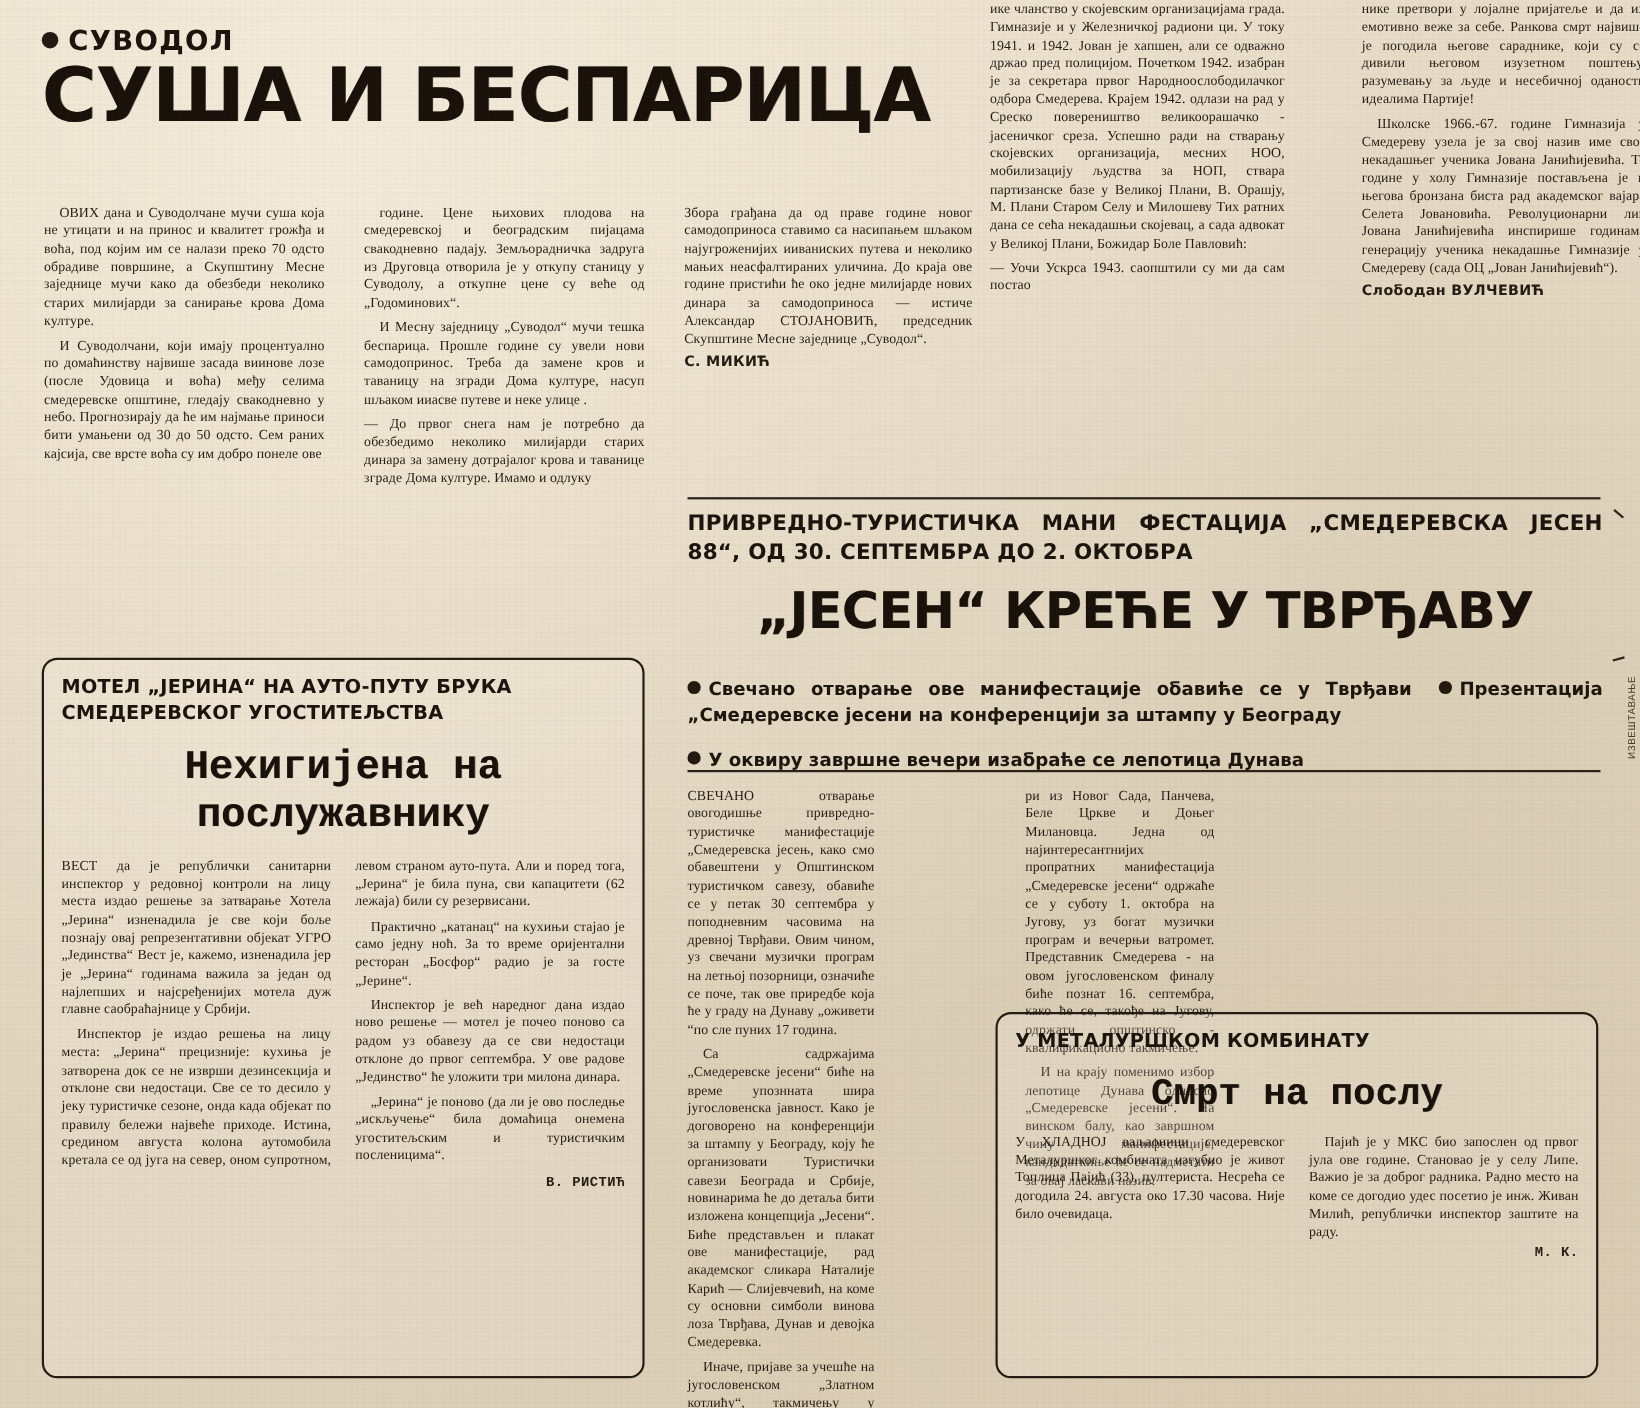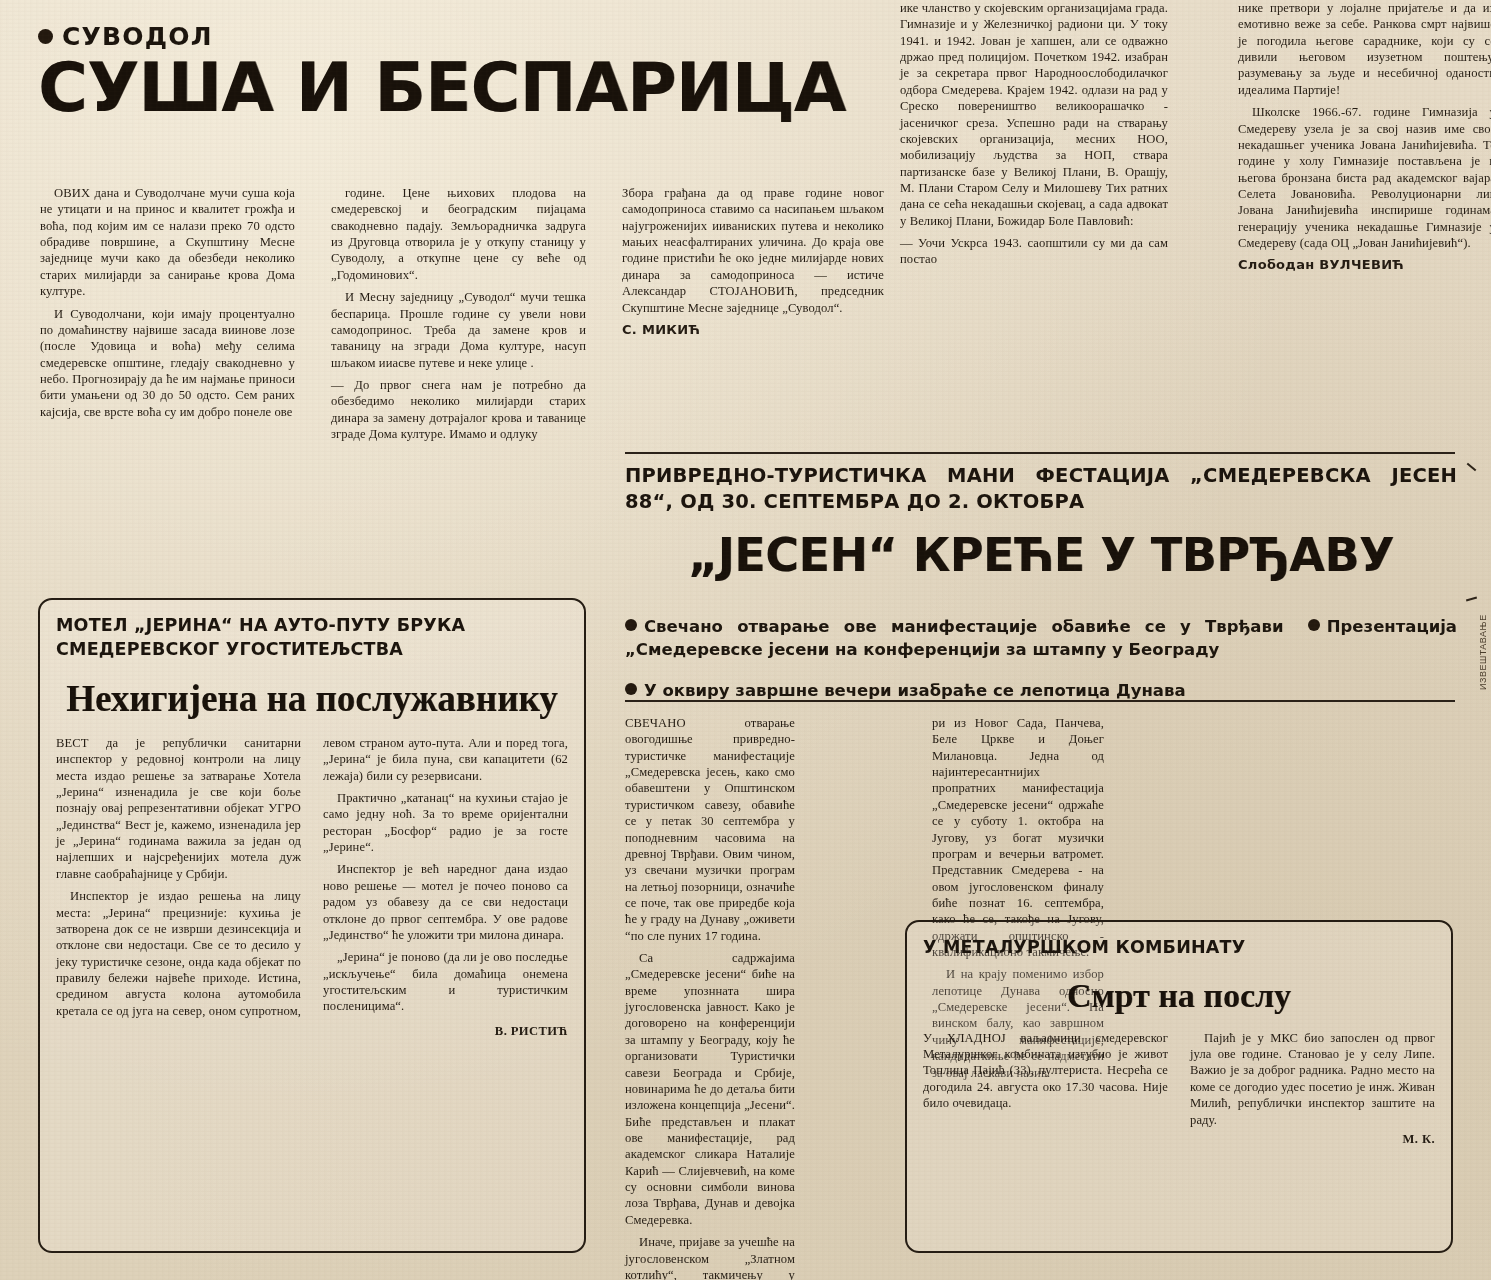--- a/index.html
+++ b/index.html
@@ -129,33 +129,33 @@
   }
   .box-kicker {
     font-family: "DejaVu Sans", sans-serif;
     font-weight: bold;
     font-size: 17.5px;
     line-height: 1.35;
     letter-spacing: .2px;
     color: #1b140d;
   }
   .box-title {
-    font-family: Liberation Serif, serif;
+    font-family: Liberation Mono, monospace;
     font-weight: bold;
     font-size: 37px;
     line-height: 1.18;
     text-align: center;
     margin: 16px 0 14px 0;
     color: #18110a;
     text-shadow: 0.5px 0 0 rgba(24,17,10,.5);
   }
   .box-title.small { font-size: 34px; }
   .sign {
     text-align: right;
-    font-family: Liberation Serif, serif;
+    font-family: Liberation Mono, monospace;
     font-weight: bold;
     font-size: 12.6px;
     letter-spacing: .4px;
     margin-top: 4px;
   }
   .signature-inline {
     font-family: "DejaVu Sans", sans-serif;
     font-weight: bold;
     font-size: 13px;
     text-align: left;

